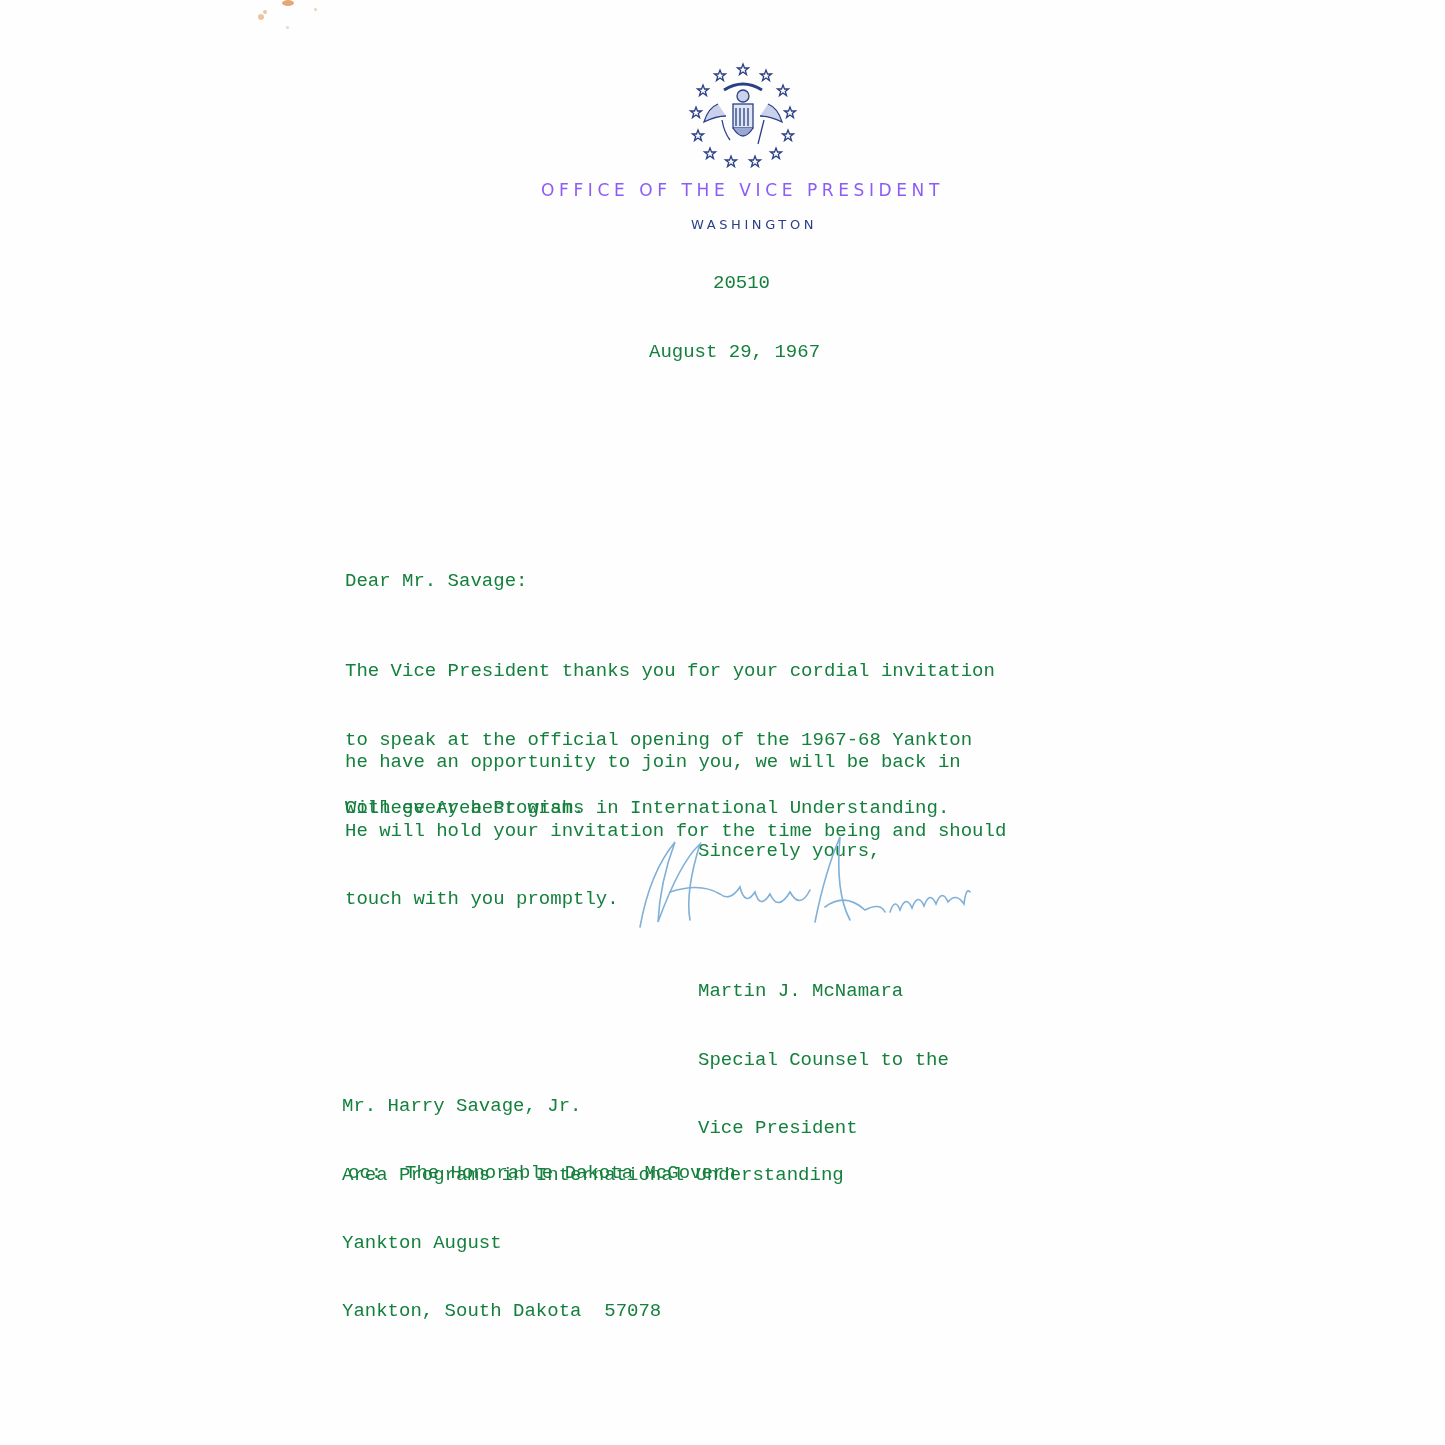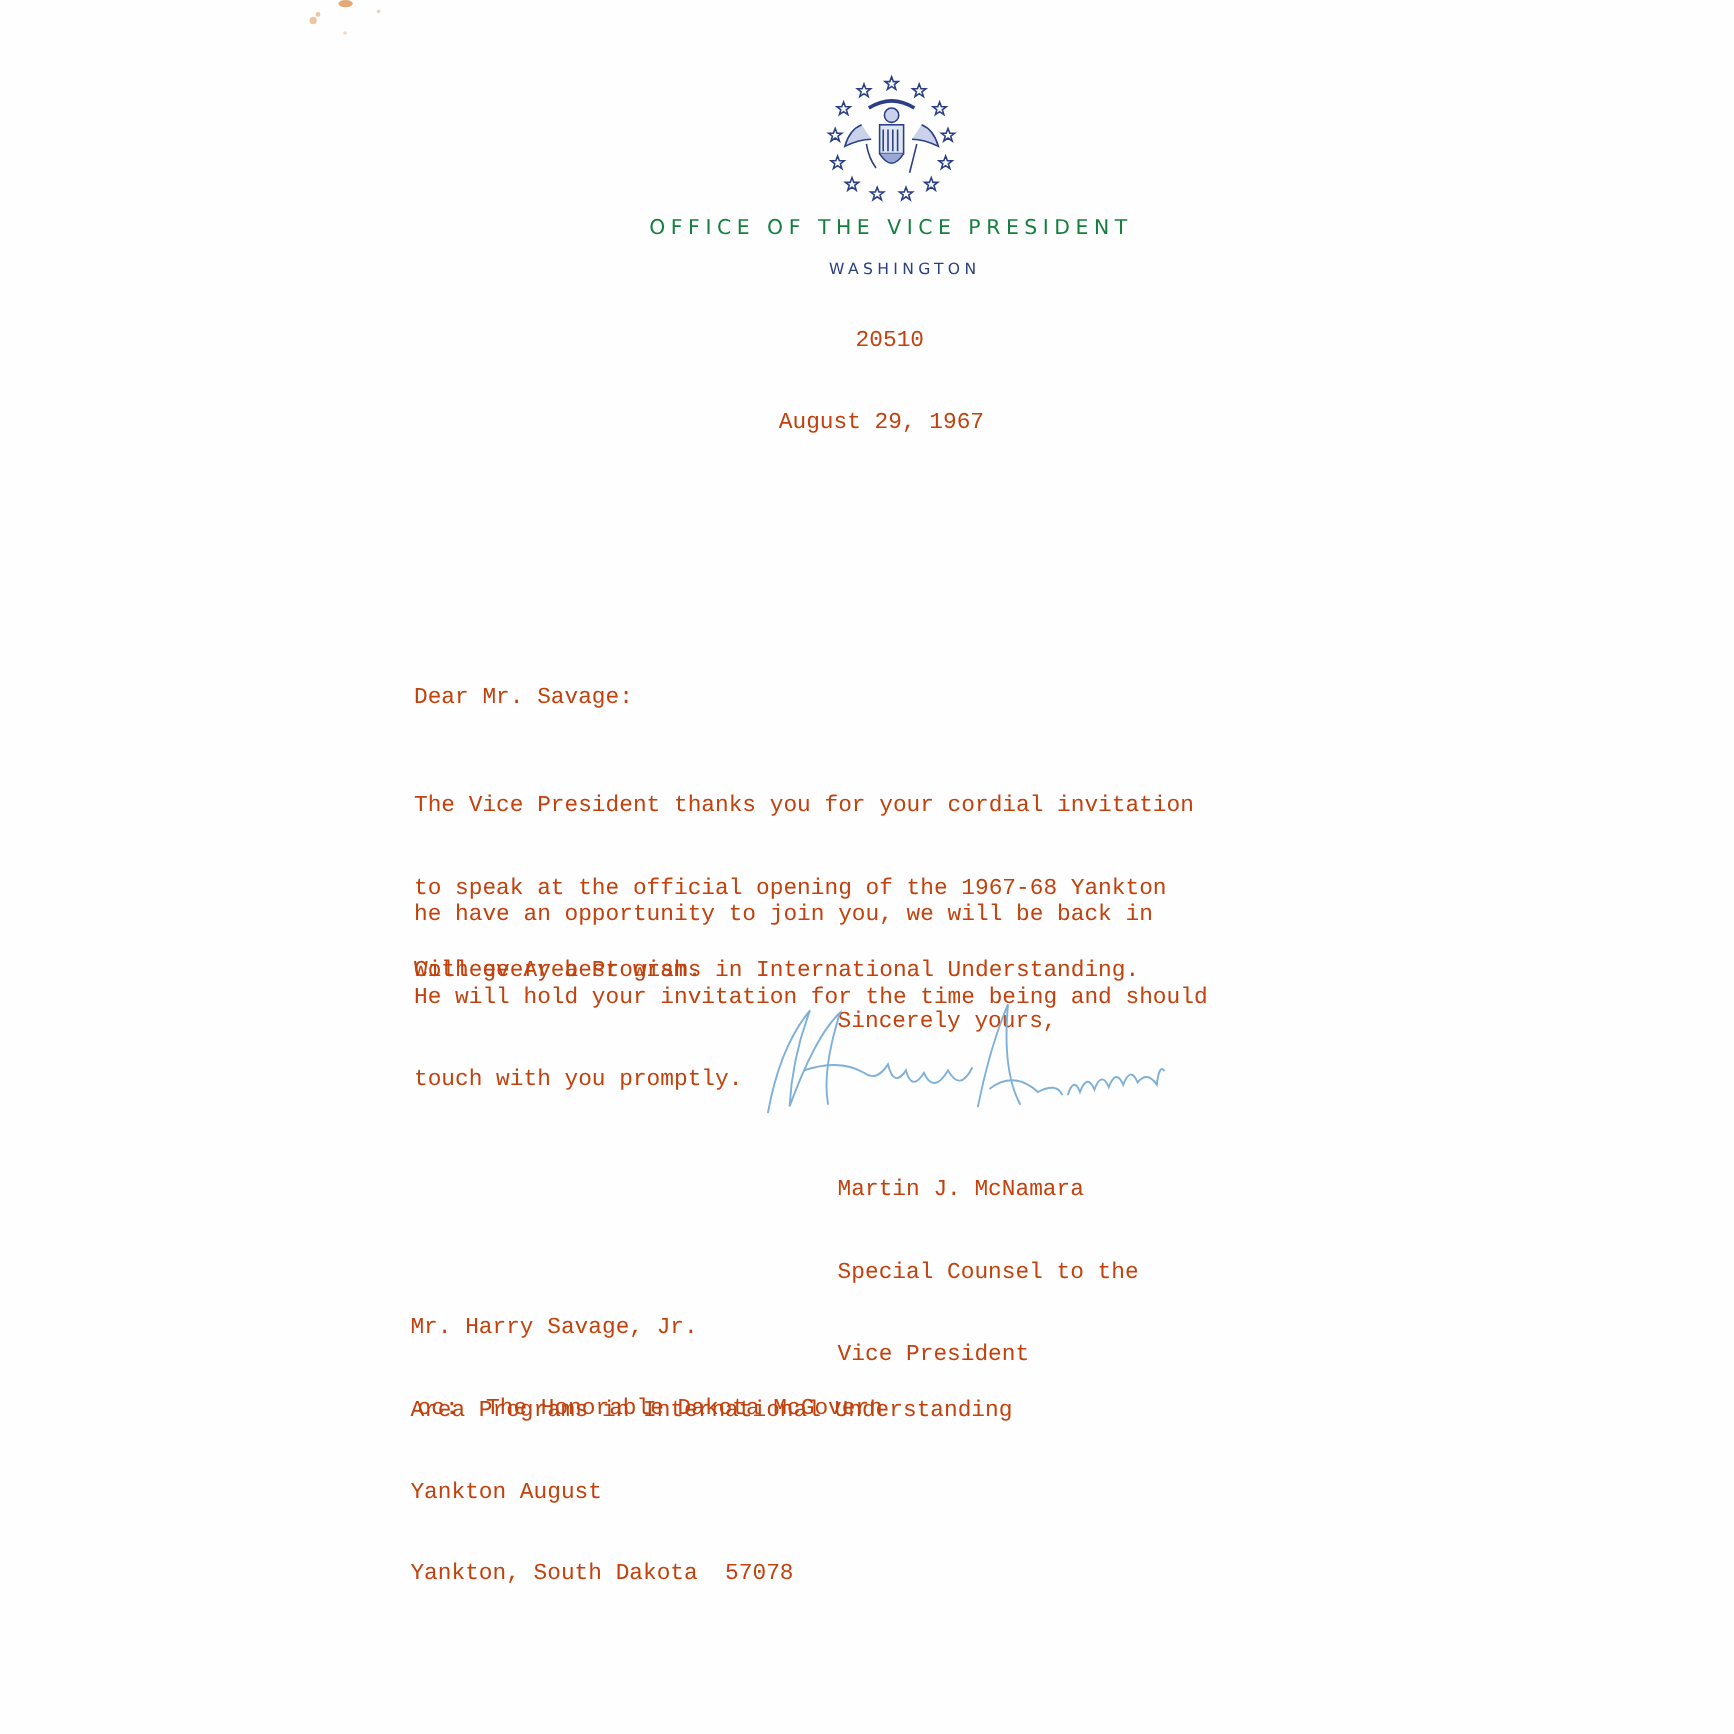--- a/index.html
+++ b/index.html
@@ -3,30 +3,30 @@
   <meta charset="utf-8">
   <style>
     html, body { margin: 0; padding: 0; background: #ffffff; }
     body { width: 1445px; height: 1445px; position: relative; overflow: hidden; }
     .page { position: absolute; left: 0; top: 0; width: 1445px; height: 1445px; background: #fefefe; }
     .stain { position: absolute; border-radius: 50%; background: #d98b4a; opacity: 0.75; }
     .seal { position: absolute; left: 688px; top: 60px; width: 110px; height: 110px; }
     .letterhead-title {
       position: absolute; left: 0; width: 1445px; top: 180px; text-align: center;
       font-family: "DejaVu Sans", sans-serif; font-size: 17px; letter-spacing: 4.6px;
-      color: #15803d; padding-left: 40px; box-sizing: border-box;
+      color: #8b5cf6; padding-left: 40px; box-sizing: border-box;
     }
     .letterhead-city {
       position: absolute; left: 0; width: 1445px; top: 217px; text-align: center;
       font-family: "DejaVu Sans", sans-serif; font-size: 13px; letter-spacing: 3.6px;
       color: #2a3f86; padding-left: 63px; box-sizing: border-box;
     }
     .mono {
       font-family: "Liberation Mono", "DejaVu Sans Mono", monospace;
-      font-size: 19px; color: #c2410c; white-space: pre;
+      font-size: 19px; color: #15803d; white-space: pre;
     }
     .zip { position: absolute; left: 713px; top: 272px; }
     .date { position: absolute; left: 649px; top: 341px; }
     .body-block { position: absolute; left: 345px; line-height: 22.7px; }
     .salutation { top: 570px; }
     .para1 { top: 615px; }
     .para2 { top: 706px; }
     .closing-wish { top: 797px; }
     .sig-block { position: absolute; left: 698px; line-height: 22.7px; }
     .sincerely { top: 840px; }

